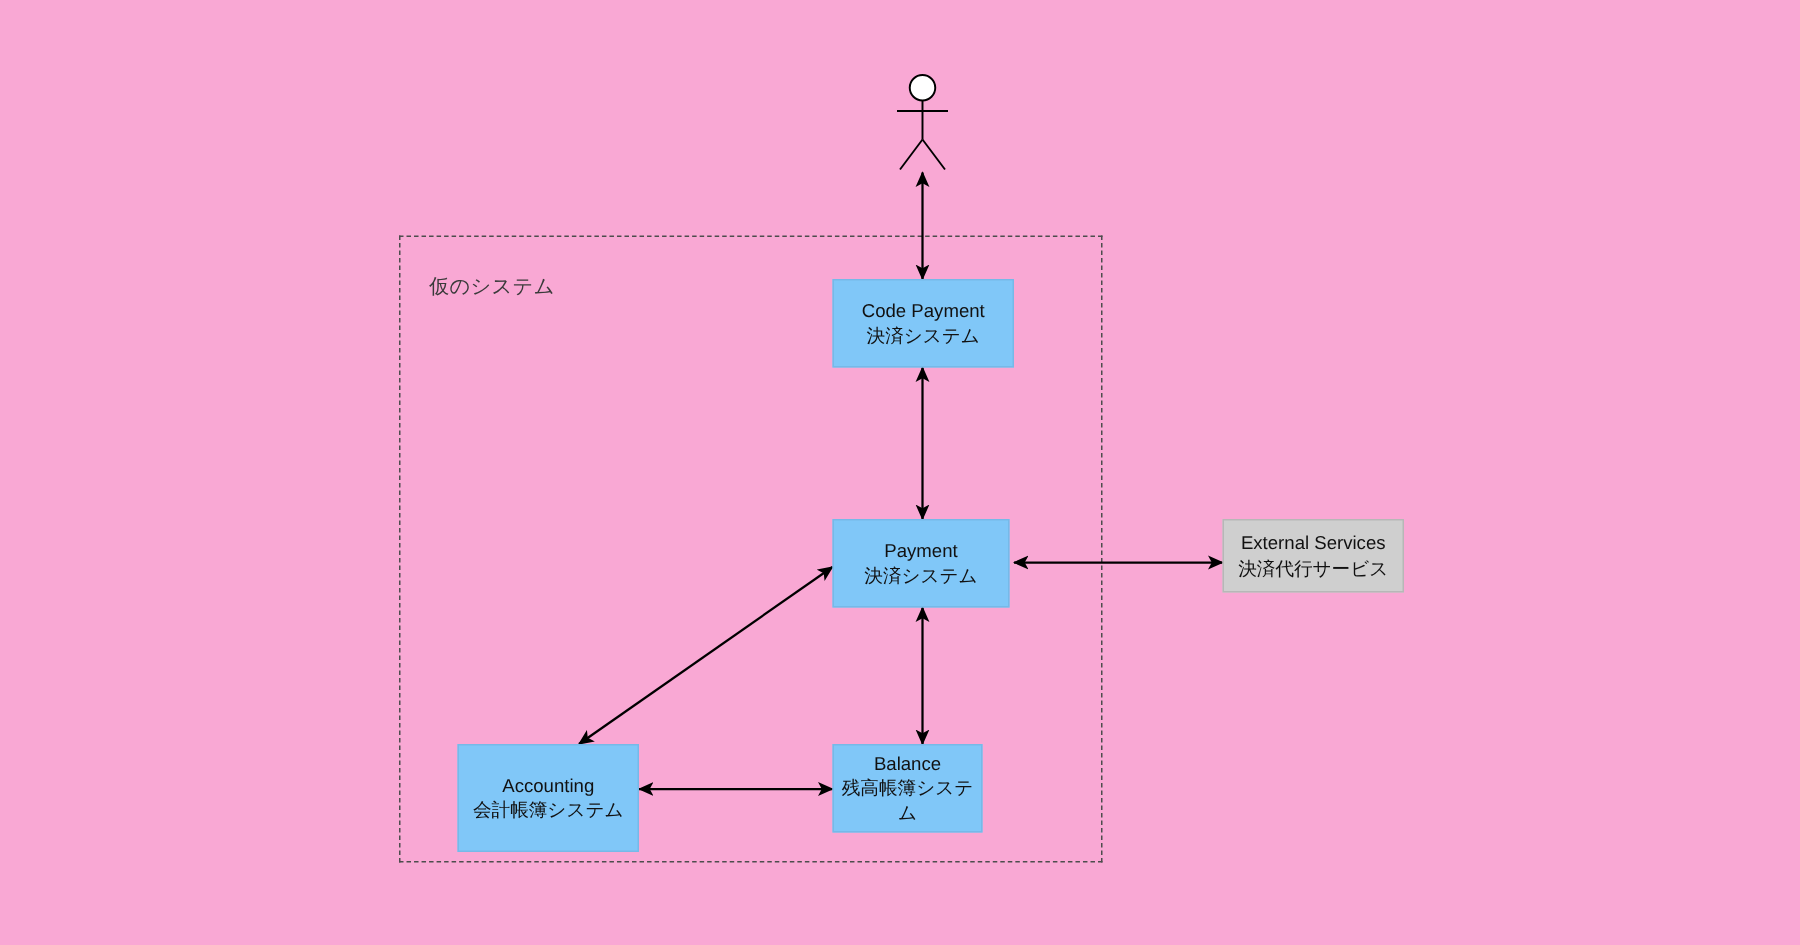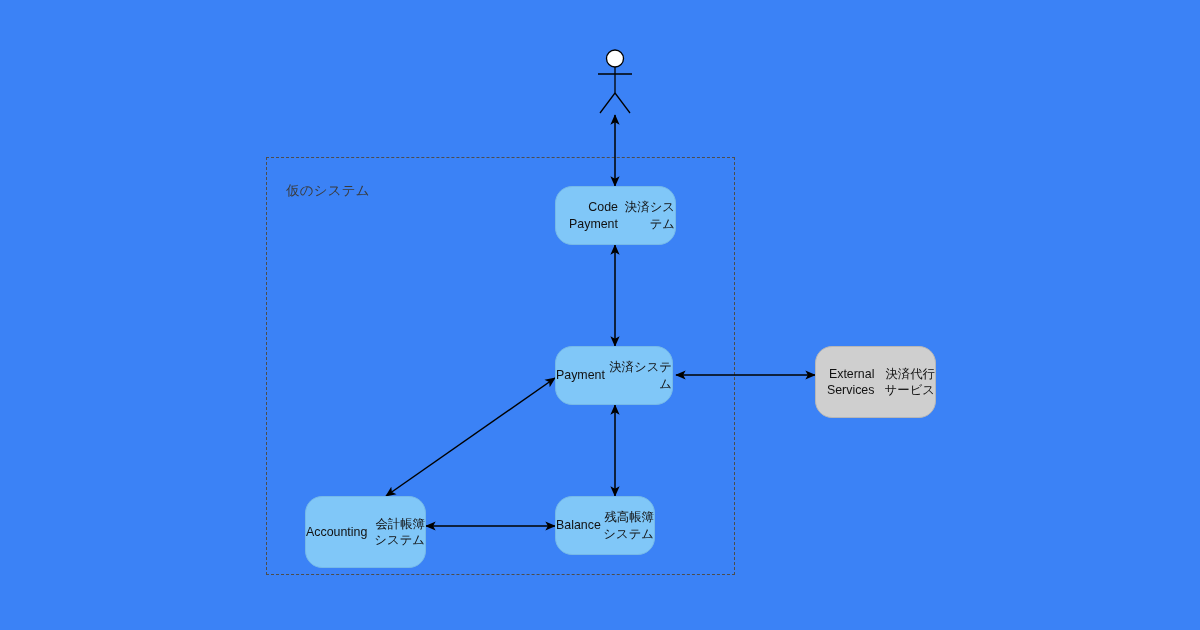--- a/index.html
+++ b/index.html
@@ -7,21 +7,21 @@
     padding: 0;
     background: #ffffff;
   }
   body {
     font-family: "Liberation Sans", "DejaVu Sans", sans-serif;
   }
   #canvas {
     position: relative;
     width: 1200px;
     height: 630px;
-    background: #3b82f6;
+    background: #f9a8d4;
     overflow: hidden;
   }
   #edges {
     position: absolute;
     left: 0;
     top: 0;
     width: 1200px;
     height: 630px;
     pointer-events: none;
   }
@@ -35,27 +35,27 @@
     position: absolute;
     font-size: 13.5px;
     color: #3a3a3a;
     white-space: nowrap;
     letter-spacing: 0.2px;
   }
   .node {
     position: absolute;
     box-sizing: border-box;
     display: flex;
+    flex-direction: column;
     align-items: center;
     justify-content: center;
-    text-align: right;
+    text-align: center;
     line-height: 1.32;
     font-size: 12.4px;
     color: #111111;
-    border-radius: 17px;
   }
   .node.internal {
     background: #80C7F8;
     border: 1px solid #76b9e8;
   }
   .node.external {
     background: #cfcfcf;
     border: 1px solid #b7b7b7;
   }
   .node .l1 { display: block; }
@@ -101,21 +101,21 @@
 
   <div id="node-layer">
       <div class="node internal" style="left: 555px; top: 186px; width: 121px; height: 59px;">
         <span class="l1">Code Payment</span>
         <span class="l2">決済システム</span>
       </div>
       <div class="node internal" style="left: 555px; top: 346px; width: 118px; height: 59px;">
         <span class="l1">Payment</span>
         <span class="l2">決済システム</span>
       </div>
-      <div class="node external" style="left: 815px; top: 346px; width: 121px; height: 72px;">
+      <div class="node external" style="left: 815px; top: 346px; width: 121px; height: 49px;">
         <span class="l1">External Services</span>
         <span class="l2">決済代行サービス</span>
       </div>
       <div class="node internal" style="left: 305px; top: 496px; width: 121px; height: 72px;">
         <span class="l1">Accounting</span>
         <span class="l2">会計帳簿システム</span>
       </div>
       <div class="node internal" style="left: 555px; top: 496px; width: 100px; height: 59px;">
         <span class="l1">Balance</span>
         <span class="l2">残高帳簿システム</span>

